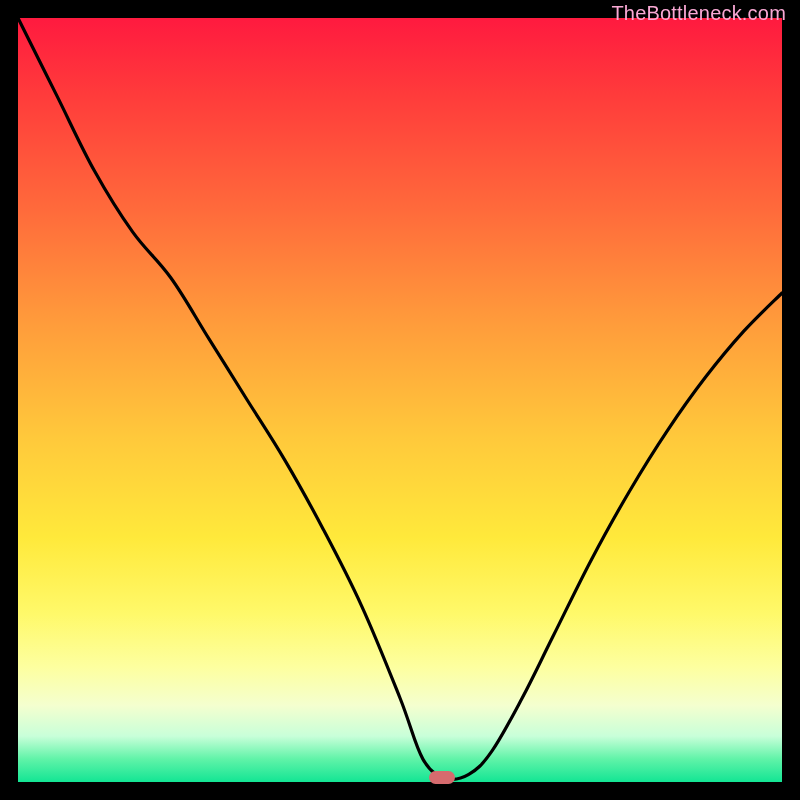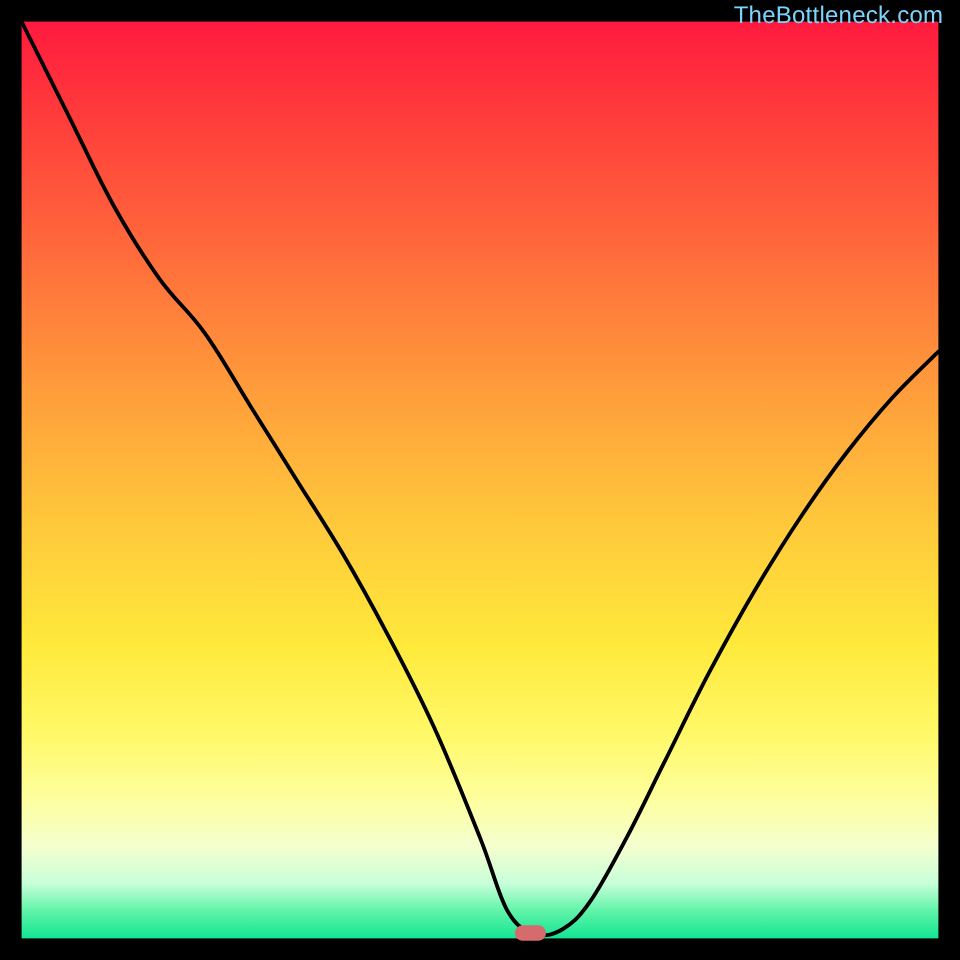--- a/index.html
+++ b/index.html
@@ -36,21 +36,21 @@
       #f4ffcf 90%,
       #c8ffd9 94%,
       #60f3a8 97%,
       #13e594 100%
     );
   }
   .watermark {
     position: absolute;
     top: 2px;
     right: 14px;
-    color: #7dd3fc;
+    color: #f9a8d4;
     font-size: 20px;
     letter-spacing: 0.2px;
     font-weight: 500;
     user-select: none;
   }
   svg.curve {
     position: absolute;
     left: 0;
     top: 0;
     width: 764px;

